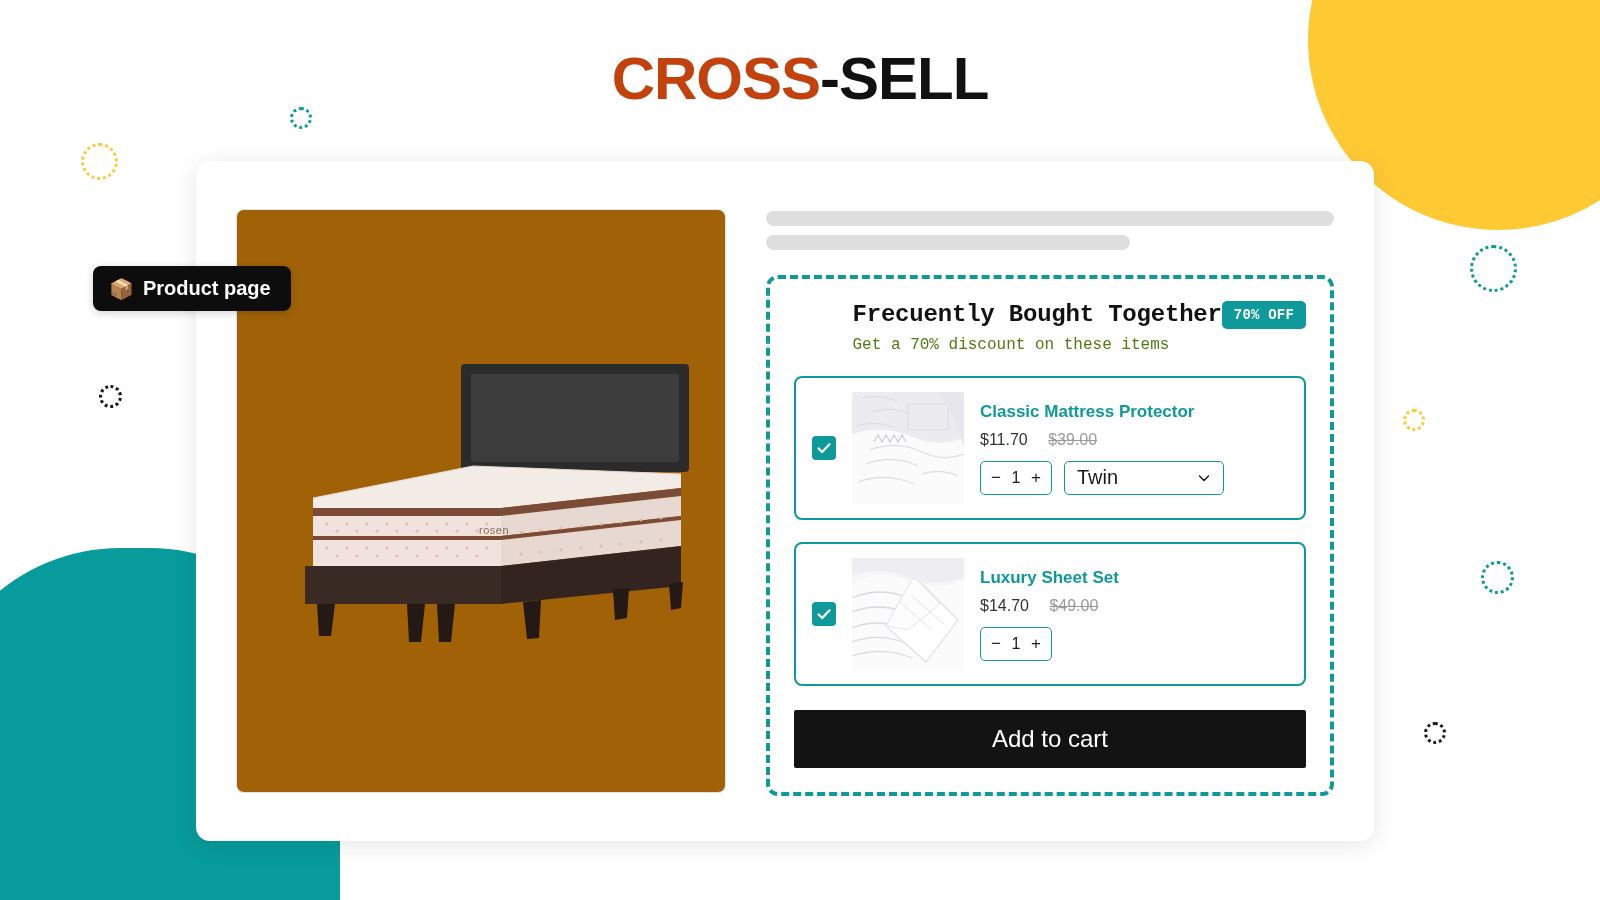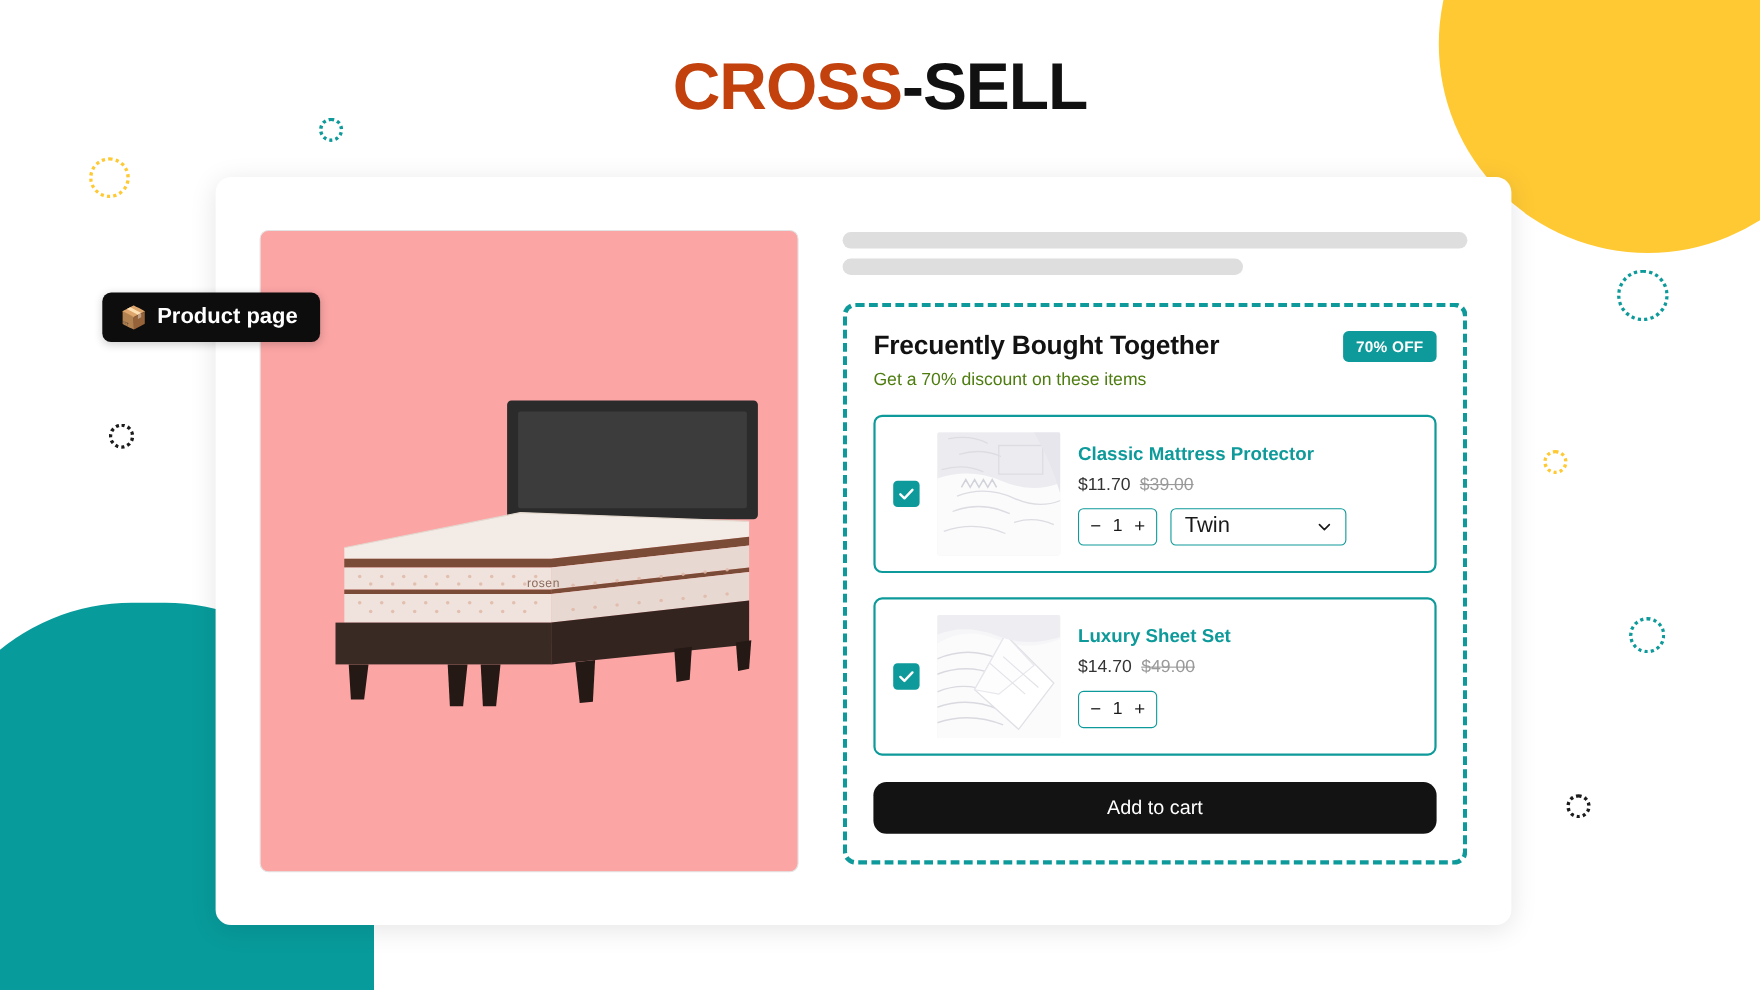--- a/index.html
+++ b/index.html
@@ -83,21 +83,21 @@
     padding: 48px 40px;
     gap: 40px;
   }
 
   
   .gallery {
     width: 490px;
     flex: 0 0 490px;
     border: 1px solid #E3E3E3;
     border-radius: 8px;
-    background: #fca5a5;
+    background: #a16207;
     position: relative;
     overflow: hidden;
     display: flex;
     align-items: center;
     justify-content: center;
   }
   .bed-svg { width: 440px; height: 290px; display: block; }
 
   
   .detail-col {
@@ -118,21 +118,22 @@
   .fbt-box {
     margin-top: 25px;
     border: 4px dashed #0E9A9A;
     border-radius: 12px;
     padding: 22px 24px 24px 24px;
     background: #ffffff;
   }
   .fbt-head {
     display: flex;
     align-items: flex-start;
-    justify-content: space-between;
+    justify-content: flex-end;
+    font-family: Liberation Mono, monospace;
   }
   .fbt-title {
     font-size: 24px;
     font-weight: bold;
     color: #121212;
     letter-spacing: -0.2px;
   }
   .fbt-sub {
     margin-top: 8px;
     font-size: 16px;
@@ -191,21 +192,21 @@
     margin-bottom: 9px;
   }
   .p-prices {
     font-size: 16px;
     color: #333333;
     margin-bottom: 12px;
   }
   .p-price-old {
     color: #9A9A9A;
     text-decoration: line-through;
-    margin-left: 4px;
+    margin-left: 16px;
   }
   .p-controls { display: flex; gap: 12px; align-items: center; }
 
   .stepper {
     display: flex;
     align-items: center;
     border: 1.5px solid #0E9A9A;
     border-radius: 5px;
     height: 34px;
     padding: 0 4px;
@@ -250,26 +251,26 @@
     width: 14px;
     height: 14px;
     flex: 0 0 14px;
   }
   .variant-select.wide { min-width: 184px; }
 
   
   .add-cart {
     margin-top: 24px;
     width: 100%;
-    height: 47px;
+    height: 58px;
     background: #131313;
     color: #ffffff;
     border: none;
-    border-radius: 12px;
-    font-size: 18px;
+    border-radius: 2px;
+    font-size: 24px;
     cursor: pointer;
     font-family: "Liberation Sans", sans-serif;
   }
 
   
   .page-pill {
     position: absolute;
     left: 93px;
     top: 266px;
     background: #0D0D0D;

